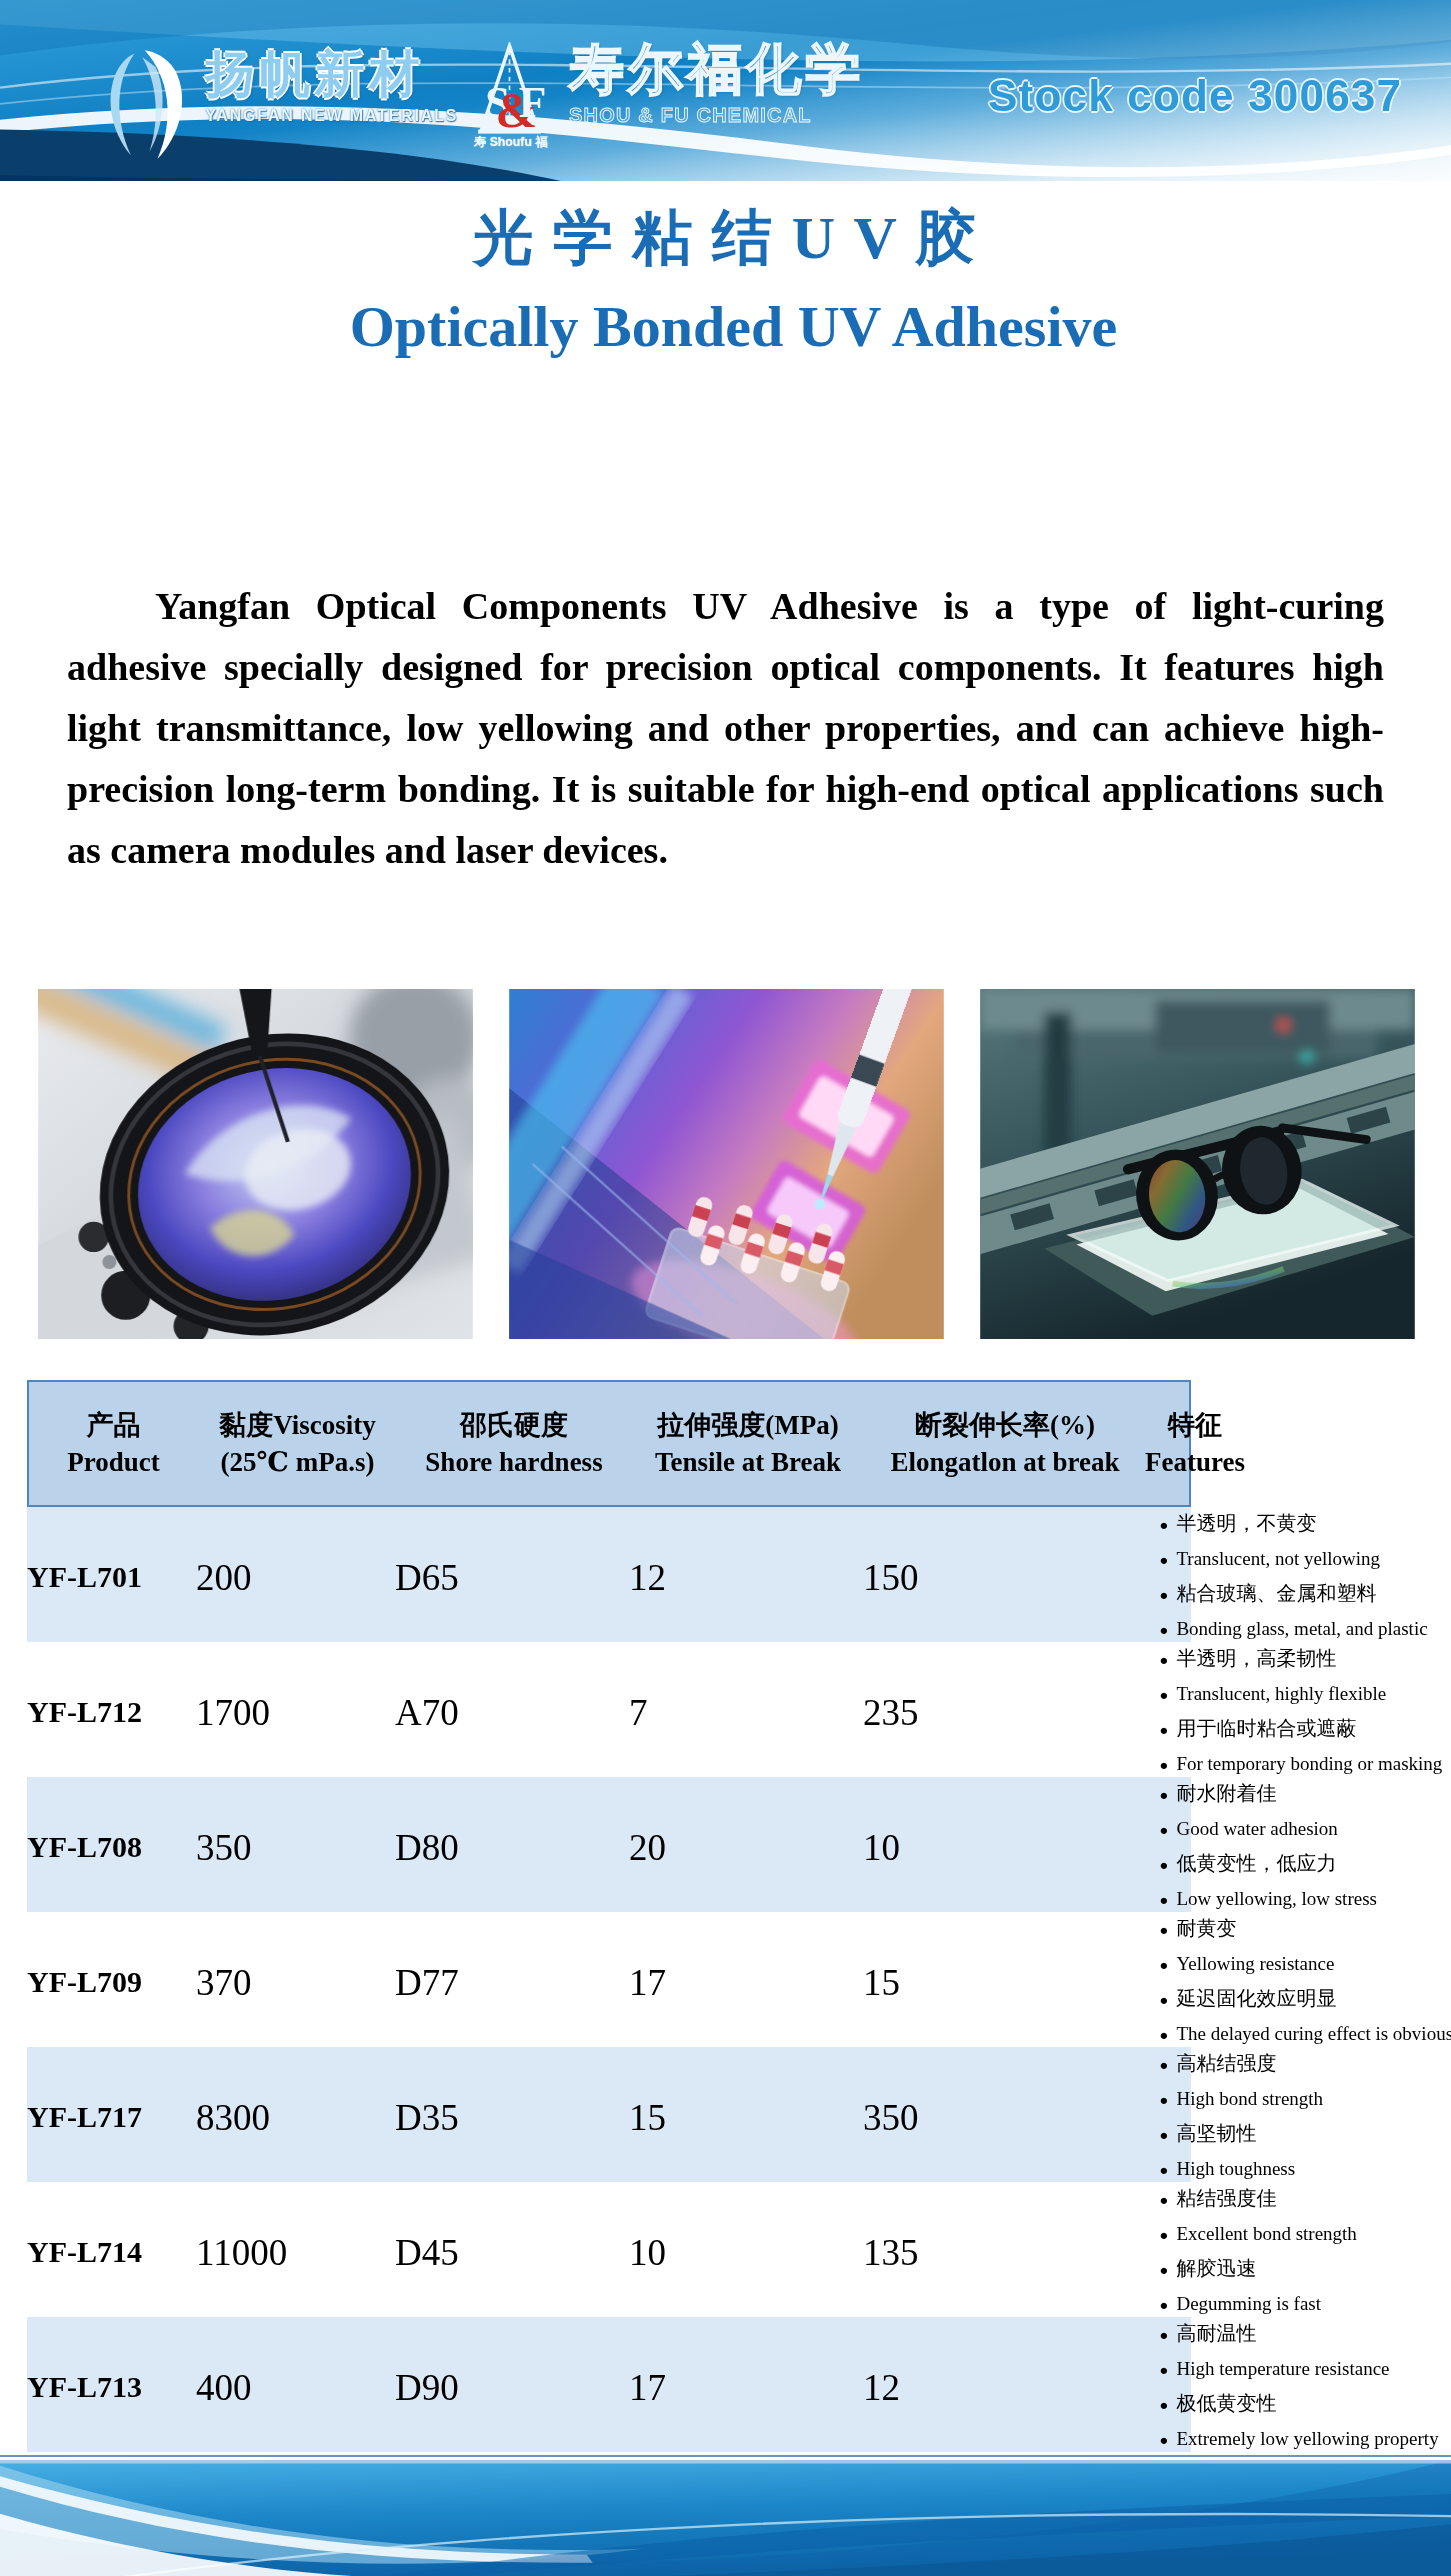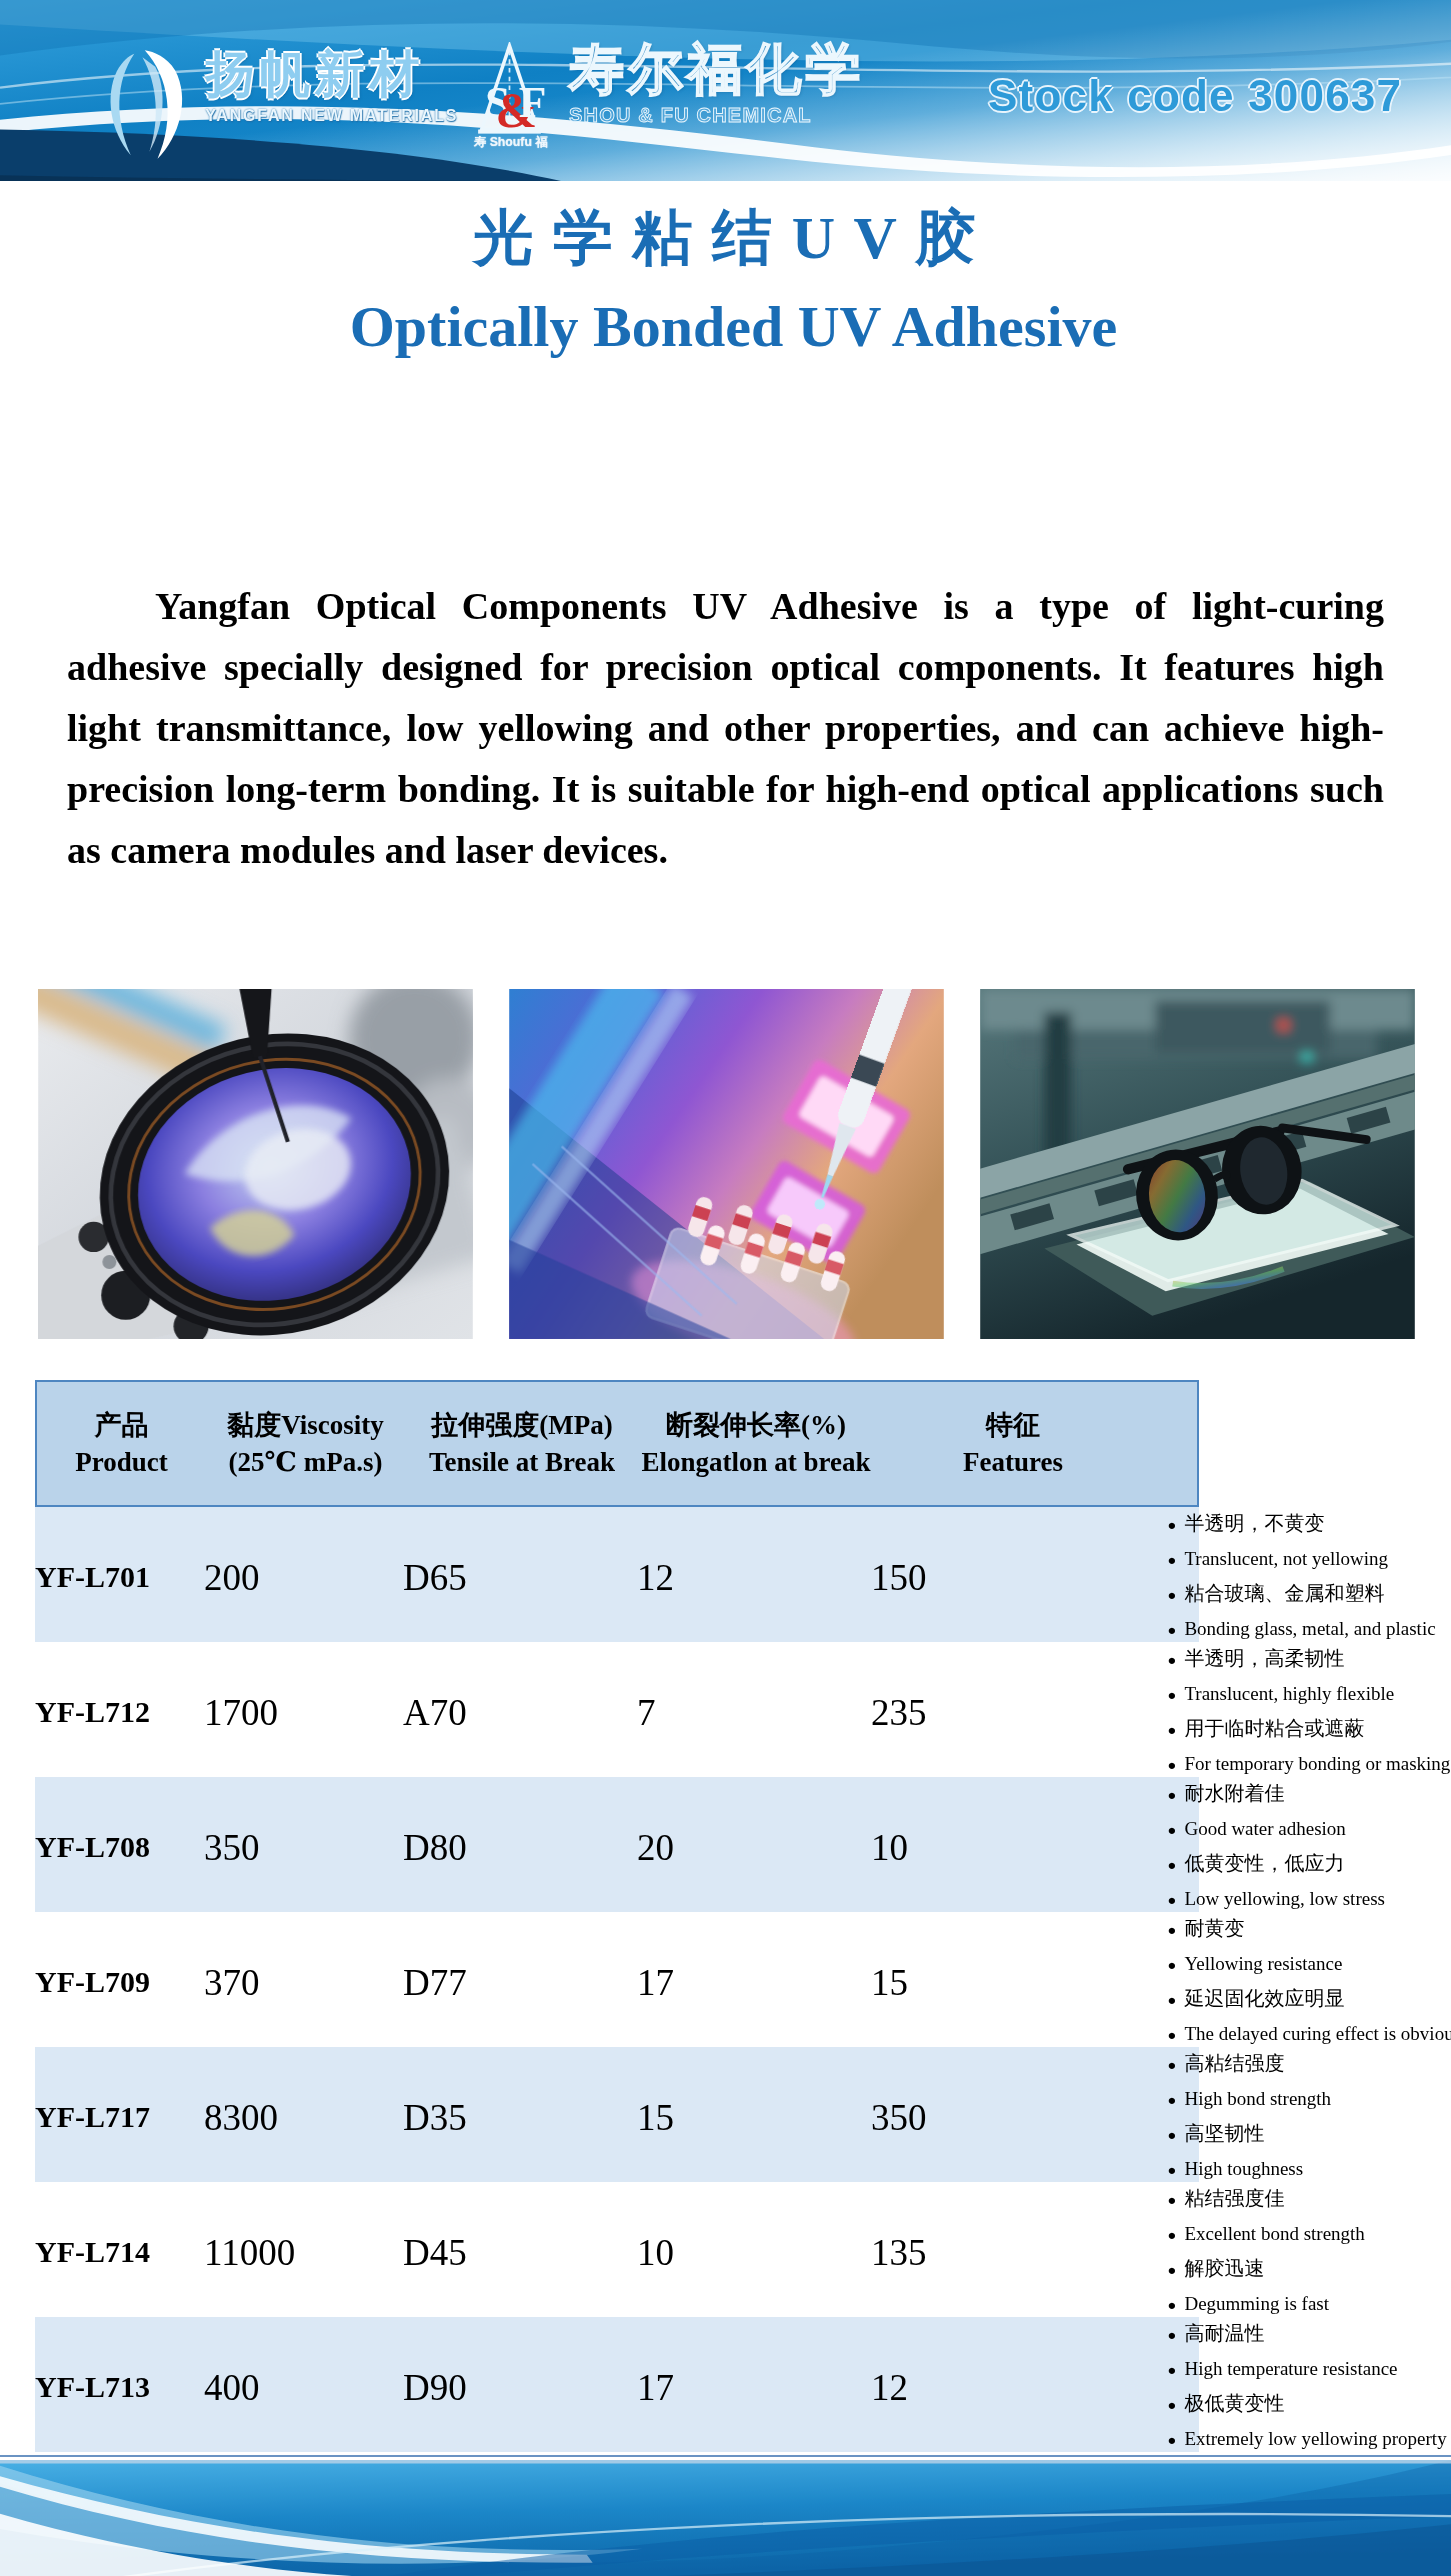--- a/index.html
+++ b/index.html
@@ -44,21 +44,21 @@
             font-family:"Liberation Sans","DejaVu Sans",sans-serif;font-weight:700;
             font-size:42px;line-height:66px;text-align:justify;text-indent:86px;}
   .intro-en{position:absolute;top:576px;left:67px;width:1317px;font-weight:700;
             font-size:38px;line-height:61px;text-align:justify;text-indent:88px;}
 
   
   .photos{position:absolute;top:989px;left:38px;display:flex;gap:36px;}
   .photo{width:435px;height:350px;display:block;}
 
   
-  .spec{position:absolute;top:1380px;left:16px;width:1164px;padding-left:19px;}
+  .spec{position:absolute;top:1380px;left:8px;width:1164px;padding-left:19px;}
   .thead,.trow{display:grid;grid-template-columns:169px 199px 234px 234px 280px auto;}
   .thead{height:127px;background:#bad3ea;box-sizing:border-box;
          border-top:2.9px solid #4e86c1;border-bottom:2.9px solid #4e86c1;
          border-left:2.3px solid #4e86c1;border-right:2.3px solid #4e86c1;align-items:center;}
   .th{text-align:center;font-weight:700;font-size:27px;line-height:37px;}
   .trow{height:135px;align-items:center;}
   .trow.alt{background:#dbe8f5;}
   .cell{text-align:left;}
   .cell.product{font-weight:700;font-size:30px;}
   .cell.val{font-size:37px;}
@@ -333,20 +333,24 @@
     <div class="thead">
       <div class="th">
         <div>产品</div>
           <div>Product</div>
       </div>
       <div class="th">
         <div>黏度Viscosity</div>
           <div>(25℃ mPa.s)</div>
       </div>
       <div class="th">
+        <div>邵氏硬度</div>
+          <div>Shore hardness</div>
+      </div>
+      <div class="th">
         <div>拉伸强度(MPa)</div>
           <div>Tensile at Break</div>
       </div>
       <div class="th">
         <div>断裂伸长率(%)</div>
           <div>Elongatlon at break</div>
       </div>
       <div class="th">
         <div>特征</div>
           <div>Features</div>

